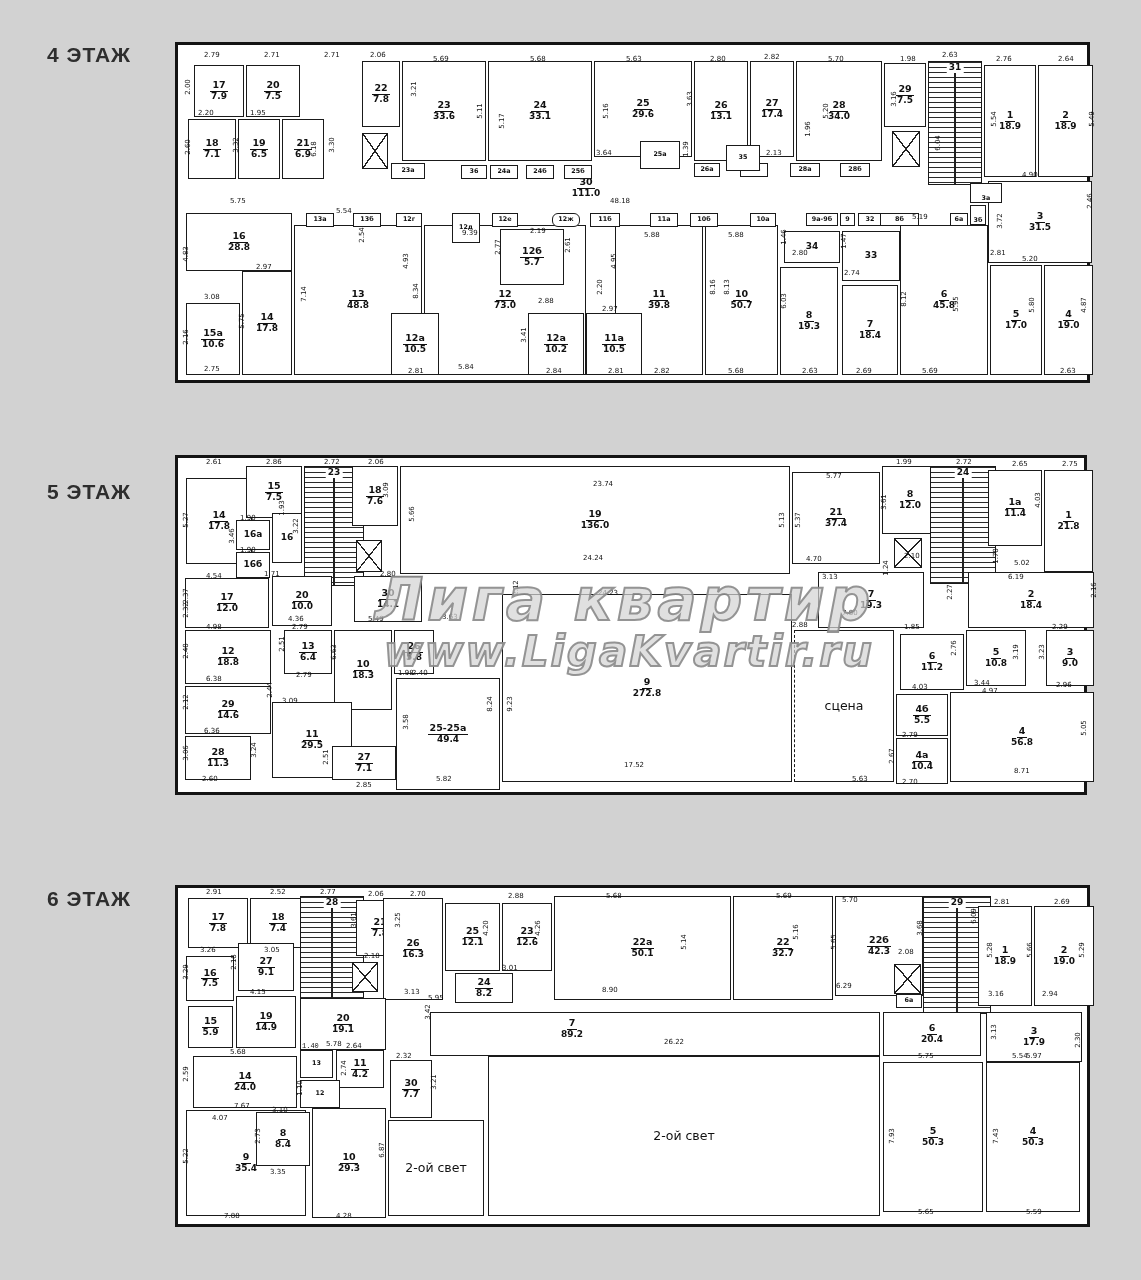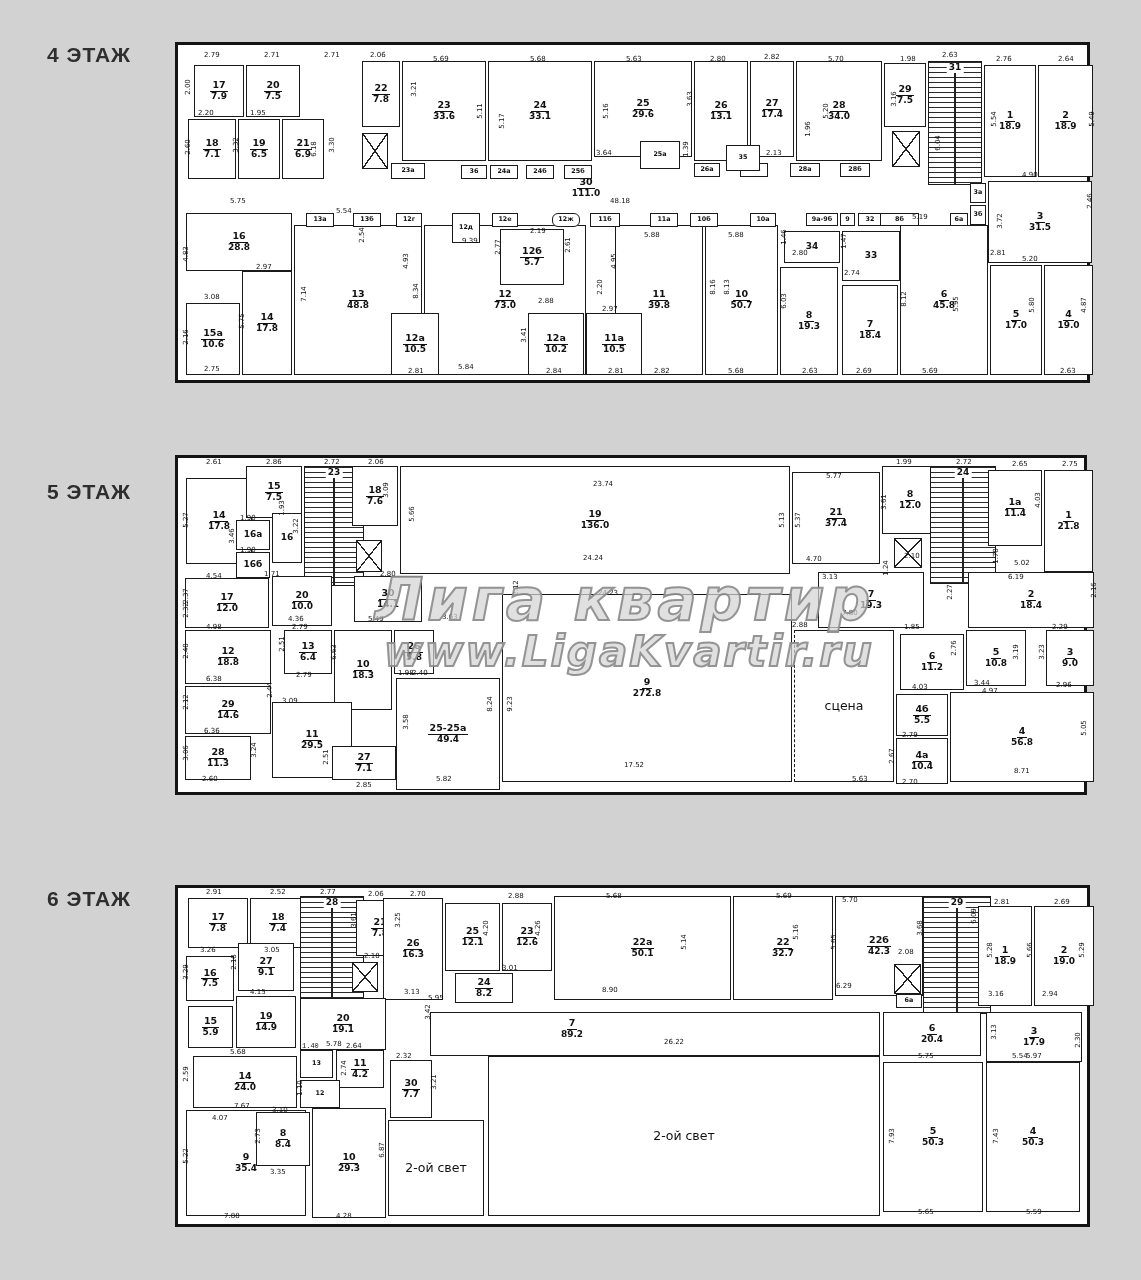--- a/index.html
+++ b/index.html
@@ -311,26 +311,26 @@
       <div class="rm c" style="left: 662px; top: 118px; width: 30px; height: 14px;">
         <div class="lab">
           <span class="cnum">28б</span>
         </div>
       </div>
       <div class="rm c" style="left: 548px; top: 100px; width: 34px; height: 26px;">
         <div class="lab">
           <span class="cnum">35</span>
         </div>
       </div>
-      <div class="rm c" style="left: 792px; top: 138px; width: 16px; height: 20px;">
+      <div class="rm c" style="left: 792px; top: 138px; width: 32px; height: 20px; align-items: flex-end;">
         <div class="lab">
           <span class="cnum">3а</span>
         </div>
       </div>
-      <div class="rm c" style="left: 792px; top: 160px; width: 16px; height: 20px;">
+      <div class="rm c" style="left: 792px; top: 160px; width: 16px; height: 20px; align-items: flex-end;">
         <div class="lab">
           <span class="cnum">3б</span>
         </div>
       </div>
       <div class="rm c" style="left: 128px; top: 168px; width: 28px; height: 14px;">
         <div class="lab">
           <span class="cnum">13а</span>
         </div>
       </div>
       <div class="rm c" style="left: 175px; top: 168px; width: 28px; height: 14px;">
@@ -445,21 +445,21 @@
       <div class="dim rot" style="left: 906px; top: 70px;">5.49</div>
       <div class="dim" style="left: 432px; top: 152px;">48.18</div>
       <div class="dim" style="left: 844px; top: 126px;">4.90</div>
       <div class="dim rot" style="left: 904px; top: 152px;">2.46</div>
       <div class="dim rot" style="left: 814px; top: 172px;">3.72</div>
       <div class="dim" style="left: 812px; top: 204px;">2.81</div>
       <div class="dim" style="left: 844px; top: 210px;">5.20</div>
       <div class="dim" style="left: 52px; top: 152px;">5.75</div>
       <div class="dim" style="left: 158px; top: 162px;">5.54</div>
       <div class="dim rot" style="left: 176px; top: 186px;">2.54</div>
-      <div class="dim" style="left: 284px; top: 184px; margin-top: 8px;">9.39</div>
+      <div class="dim" style="left: 284px; top: 184px;">9.39</div>
       <div class="dim" style="left: 352px; top: 182px;">2.19</div>
       <div class="dim rot" style="left: 312px; top: 198px;">2.77</div>
       <div class="dim rot" style="left: 382px; top: 196px;">2.61</div>
       <div class="dim" style="left: 466px; top: 186px;">5.88</div>
       <div class="dim" style="left: 550px; top: 186px;">5.88</div>
       <div class="dim rot" style="left: 428px; top: 212px;">4.95</div>
       <div class="dim rot" style="left: 414px; top: 238px;">2.20</div>
       <div class="dim rot" style="left: 527px; top: 238px;">8.16</div>
       <div class="dim rot" style="left: 541px; top: 238px;">8.13</div>
       <div class="dim rot" style="left: 598px; top: 252px;">6.03</div>

